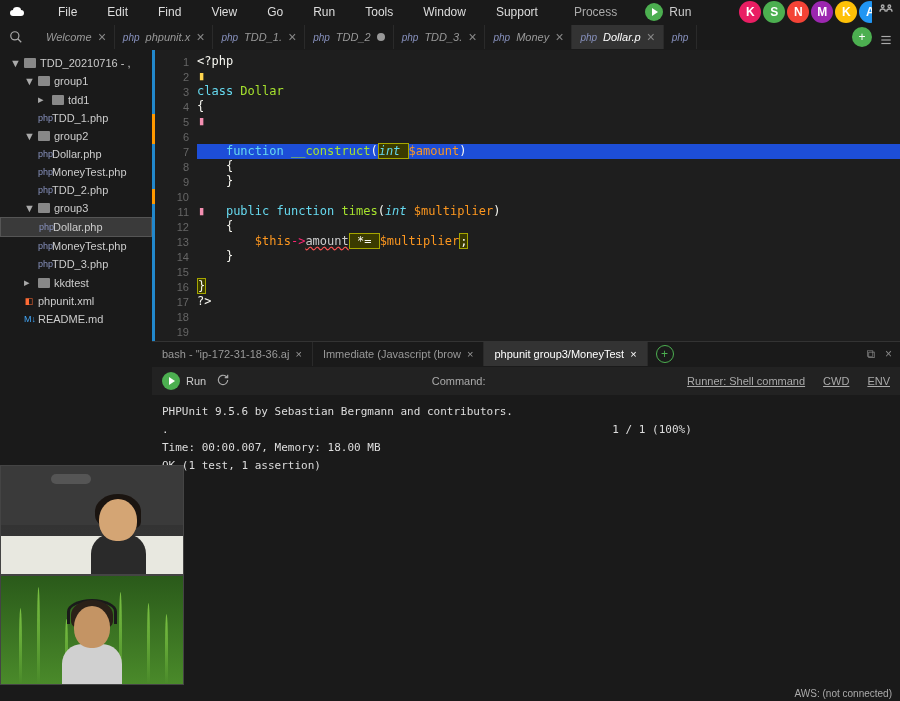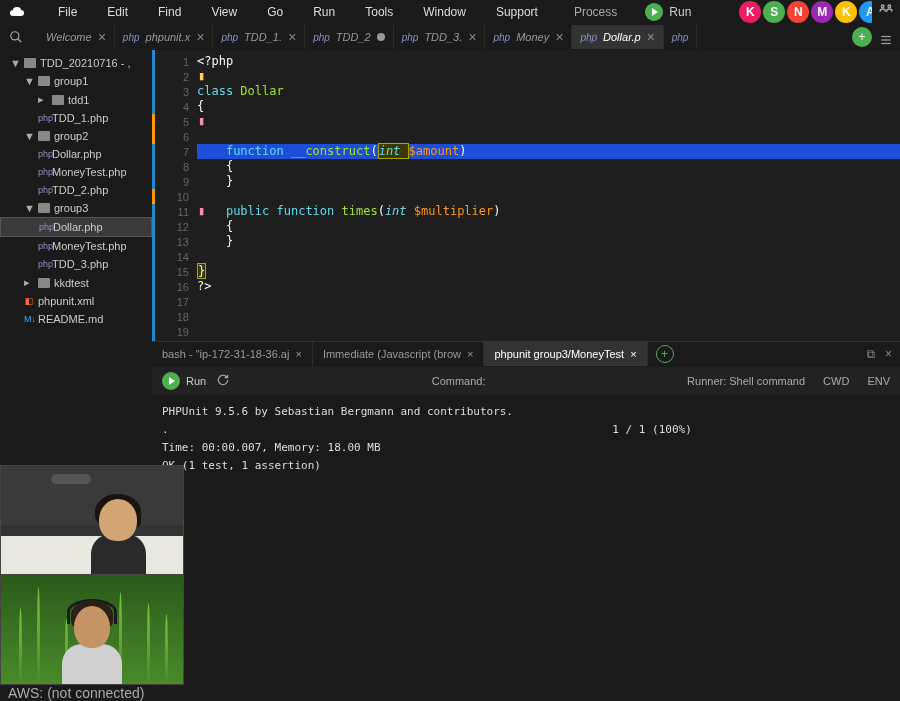--- a/index.html
+++ b/index.html
@@ -61,21 +61,21 @@
 .statusbar { height: 22px; background: #1a1a1a; display: flex; align-items: center; justify-content: flex-end; padding: 0 10px; gap: 16px; color: #aaa; font-size: 11px; border-top: 1px solid #333; }
 .panel-tabs { height: 26px; background: #1a1a1a; display: flex; align-items: center; border-top: 1px solid #333; }
 .ptab { height: 24px; display: flex; align-items: center; padding: 0 10px; gap: 6px; color: #999; font-size: 11px; cursor: pointer; border-right: 1px solid #2a2a2a; }
 .ptab.active { background: #333; color: #fff; }
 .ptab-add { width: 18px; height: 18px; border-radius: 50%; border: 1px solid #4caf50; display: flex; align-items: center; justify-content: center; color: #4caf50; margin-left: 8px; }
 .ptab-right { margin-left: auto; display: flex; gap: 10px; padding-right: 8px; color: #888; }
 .runbar { height: 28px; background: #222; display: flex; align-items: center; padding: 0 10px; gap: 10px; font-size: 11px; }
 .runbar .run-small { display: flex; align-items: center; gap: 6px; }
 .runbar .cmd-label { color: #aaa; margin-left: auto; text-align: center; }
 .runbar .cmd-box { background: #333; padding: 3px 10px; border-radius: 3px; color: #fff; min-width: 200px; }
-.runbar .runner-info { margin-left: auto; color: #aaa; display: flex; gap: 18px; }
+.runbar .runner-info { margin-left: auto; color: #aaa; display: flex; gap: 18px; text-decoration: underline; }
 .terminal { flex: 1; background: #1a1a1a; padding: 8px 10px; font-family: 'Menlo', 'Consolas', monospace; font-size: 11px; line-height: 18px; color: #ddd; }
 .terminal .faded { color: #666; }
 .term-line { white-space: pre; }
 .video-panel { position: absolute; left: 0; bottom: 16px; width: 184px; }
 .video-frame { width: 184px; height: 110px; border: 1px solid #444; position: relative; overflow: hidden; }
 .video-frame.office { background: linear-gradient(#2a2a2a, #3a3a3a); }
 .video-frame.grass { background: linear-gradient(#2a5a1a, #4a8a2a); }
 .person1 { position: absolute; right: 30px; bottom: 0; width: 70px; height: 80px; }
 .person1 .head { width: 38px; height: 42px; background: #d4a574; border-radius: 50% 50% 45% 45%; position: absolute; top: 5px; left: 16px; }
 .person1 .hair { width: 46px; height: 35px; background: #1a1410; border-radius: 50% 50% 20% 40%; position: absolute; top: 0; left: 12px; }
@@ -83,21 +83,21 @@
 .office .wall { position: absolute; top: 0; left: 0; right: 0; height: 55%; background: #3a3a3a; }
 .office .light { position: absolute; top: 8px; left: 50px; width: 40px; height: 10px; background: #555; border-radius: 5px; }
 .office .desk { position: absolute; bottom: 0; left: 0; right: 0; height: 35%; background: #e8e8e0; }
 .person2 { position: absolute; left: 50%; bottom: 0; transform: translateX(-50%); width: 70px; height: 90px; }
 .person2 .head { width: 36px; height: 42px; background: #c49464; border-radius: 50% 50% 45% 45%; position: absolute; top: 12px; left: 17px; }
 .person2 .hair { width: 42px; height: 30px; background: #2a2018; border-radius: 50% 50% 30% 30%; position: absolute; top: 6px; left: 14px; }
 .person2 .body { width: 60px; height: 40px; background: #d0d0d0; border-radius: 20px 20px 0 0; position: absolute; bottom: 0; left: 5px; }
 .person2 .headphones { width: 50px; height: 25px; border: 3px solid #1a1a1a; border-bottom: none; border-radius: 50% 50% 0 0; position: absolute; top: 5px; left: 10px; }
 .grass-blades { position: absolute; inset: 0; }
 .blade { position: absolute; bottom: 0; width: 3px; background: linear-gradient(#7ac142, #4a8a2a); border-radius: 50% 50% 0 0; }
-.footer { position: absolute; bottom: 0; right: 0; height: 16px; padding: 0 8px; color: #aaa; font-size: 14px; display: flex; align-items: center; background: #1a1a1a; width: 100%; }
+.footer { position: absolute; bottom: 0; right: 0; height: 16px; padding: 0 8px; color: #aaa; font-size: 10px; display: flex; align-items: center; background: #1a1a1a; width: 100%; justify-content: flex-end; }
 .right-rail { width: 28px; background: #1a1a1a; display: flex; flex-direction: column; align-items: center; gap: 14px; padding-top: 8px; }
 </style>
 </head>
 <body>
 
 <div class="topbar">
   <span class="cloud-icon">
     <svg width="20" height="14" viewBox="0 0 20 14">
         <path d="M5 11 Q2 11 2 8 Q2 5 5 5 Q5 2 9 2 Q13 2 13 5 Q16 5 16 8 Q16 11 13 11 Z" fill="#fff"></path>
       </svg>
@@ -299,20 +299,21 @@
           <div class="code-line"><span class="k-keyword">class </span><span class="k-class">Dollar</span></div>
           <div class="code-line"><span class="k-text">{</span></div>
           <div class="code-line"><span style="position:absolute;left:46px;color:#f48fb1">▮</span><span class="k-text">    </span></div>
           <div class="code-line"></div>
           <div class="code-line hl"><span class="k-text">    </span><span class="k-keyword">function </span><span class="k-func">__construct</span><span class="k-text">(</span><span class="k-type mark">int </span><span class="k-var">$amount</span><span class="k-text">)</span></div>
           <div class="code-line"><span class="k-text">    {</span></div>
           <div class="code-line"><span class="k-text">    }</span></div>
           <div class="code-line"></div>
           <div class="code-line"><span style="position:absolute;left:46px;color:#f48fb1">▮</span><span class="k-text">    </span><span class="k-keyword">public </span><span class="k-keyword">function </span><span class="k-func">times</span><span class="k-text">(</span><span class="k-type">int </span><span class="k-var">$multiplier</span><span class="k-text">)</span></div>
           <div class="code-line"><span class="k-text">    {</span></div>
+          <div class="code-line"><span class="k-text">        </span><span class="k-var">$this</span><span class="k-op">-&gt;</span><span class="k-err">amount</span><span class="k-text mark"> *= </span><span class="k-var">$multiplier</span><span class="k-text mark">;</span></div>
           <div class="code-line"><span class="k-text">    }</span></div>
           <div class="code-line"></div>
           <div class="code-line"><span class="k-text mark">}</span></div>
           <div class="code-line"><span class="k-text">?&gt;</span></div>
         </div>
     </div>
     <div class="panel-tabs" id="ptabs">
         <div class="ptab">
           <span>bash - "ip-172-31-18-36.aj</span>
           <span class="close">×</span>

